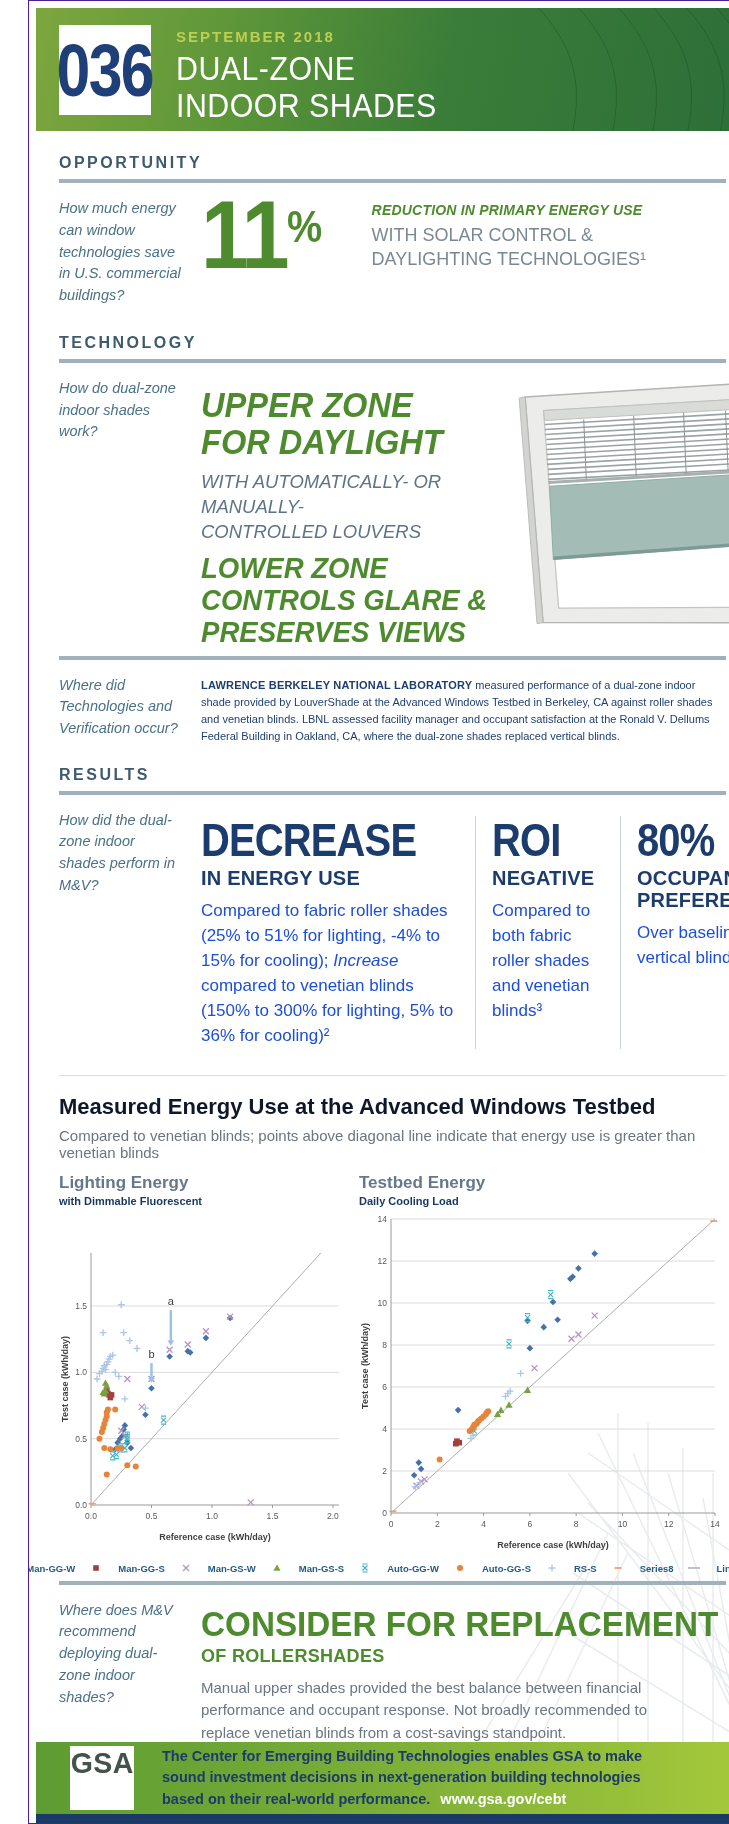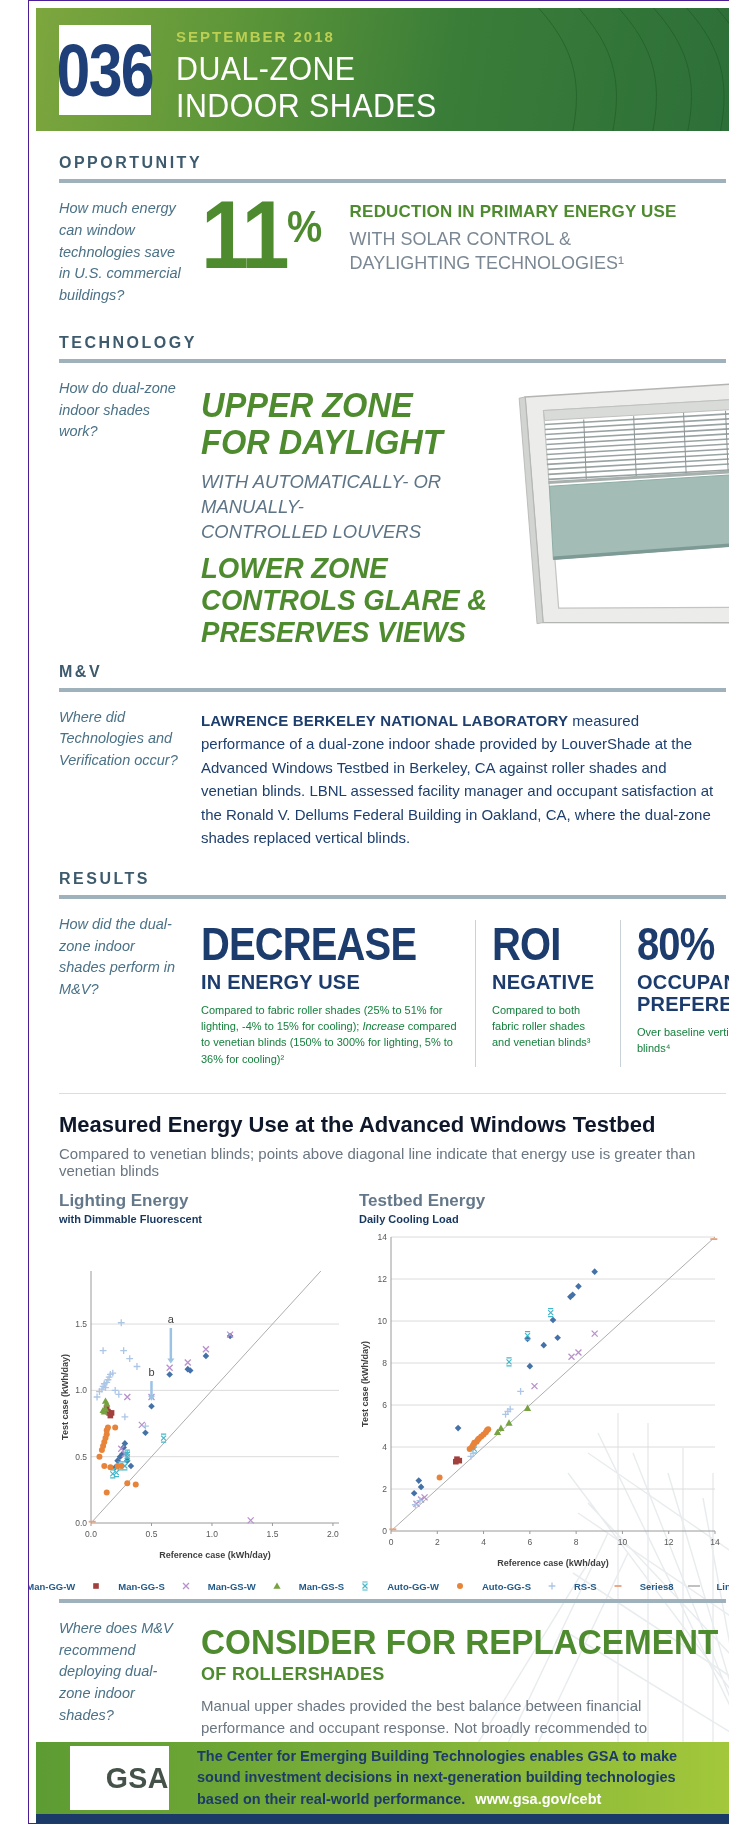--- a/index.html
+++ b/index.html
@@ -20,45 +20,45 @@
   main{position:absolute;left:30px;right:30px;top:130px;z-index:2;}
   .sec-h{font-size:16px;font-weight:bold;color:#3d5b6d;letter-spacing:2.5px;margin-top:23px;}
   .rule{height:4px;background:#9fb1bb;margin-top:7px;}
   .row{display:flex;margin-top:15px;}
   .q{flex:none;width:124px;font-style:italic;font-size:14.5px;line-height:1.5;color:#4a7186;}
   .content{flex:1;margin-left:18px;}
   .green{color:#4e8b2e;}
   .navy{color:#1c3c6d;}
   .graytxt{color:#6a7681;}
   
-  .stat-row{display:flex;align-items:flex-start;}
+  .stat-row{display:flex;align-items:flex-start;gap:22px;}
   .stat-num{font-size:96px;font-weight:bold;line-height:.78;letter-spacing:-3px;transform:scaleX(.9);transform-origin:0 0;}
   .stat-pct{font-size:44px;vertical-align:26px;letter-spacing:0;}
   .stat-text{margin-left:14px;padding-top:4px;}
-  .stat-headline{font-size:17px;font-weight:bold;letter-spacing:.2px;}
+  .stat-headline{font-size:14px;font-weight:bold;letter-spacing:.2px;font-style:italic;}
   .stat-sub{font-size:18px;color:#7b8893;margin-top:6px;line-height:1.33;}
   
   .tech-wrap{display:flex;}
   .tech-txt{flex:1;font-style:italic;}
   .big-green-1{font-size:35px;font-weight:bold;line-height:1.06;transform:scaleX(.93);transform-origin:0 0;white-space:nowrap;}
   .tech-sub{font-size:18.5px;color:#5d7486;line-height:1.35;margin:10px 0 8px;}
   .big-green-2{font-size:29px;font-weight:bold;line-height:1.1;transform:scaleX(.95);transform-origin:0 0;white-space:nowrap;}
   .window-fig{flex:none;width:268px;height:252px;margin-left:4px;margin-top:2px;}
   
-  .mv-p{font-size:15px;line-height:1.57;color:#1e3f6e;}
+  .mv-p{font-size:11px;line-height:1.57;color:#1e3f6e;}
   .mv-p b{letter-spacing:.2px;}
   
   .res-row{display:flex;margin-top:18px;}
   .res-c{padding:0 16px;}
   .res-c1{flex:none;width:258px;padding-left:0;}
   .res-c2{flex:none;width:112px;border-left:1px solid #c9d2d8;}
   .res-c3{flex:1;border-left:1px solid #c9d2d8;}
   .res-big{font-size:47px;font-weight:bold;line-height:1;transform:scaleX(.85);transform-origin:0 0;white-space:nowrap;letter-spacing:-1px;}
   .res-sub{font-size:20px;font-weight:bold;line-height:1.1;margin-top:4px;letter-spacing:.2px;}
-  .res-body{font-size:11px;line-height:1.48;margin-top:9px;color:#15803d;}
+  .res-body{font-size:17px;line-height:1.48;margin-top:9px;color:#1d4ed8;}
   
   .hr-light{height:1px;background:#d9dee1;margin-top:26px;}
   .cs-title{font-size:22px;font-weight:bold;color:#0f172a;margin-top:18px;}
   .cs-sub{font-size:15px;color:#6a7681;margin-top:7px;}
   .charts{display:flex;margin-top:12px;}
   .chart{position:relative;}
   .chart-l{width:292px;}
   .chart-r{flex:1;margin-left:8px;}
   .ct{font-size:17px;color:#64788a;font-weight:bold;}
   .cst{font-size:11px;color:#17375e;font-weight:bold;margin-top:2px;}
@@ -69,21 +69,21 @@
   .legend-item svg{margin-right:3px;}
   
   .dep-big{font-size:35px;font-weight:bold;line-height:1;transform:scaleX(.95);transform-origin:0 0;white-space:nowrap;}
   .dep-sub{font-size:18px;font-weight:bold;margin-top:5px;letter-spacing:.3px;}
   .dep-body{font-size:15px;line-height:1.5;margin-top:10px;max-width:470px;}
   
   .footer{position:absolute;left:7px;right:7px;bottom:9px;height:72px;
           background:linear-gradient(90deg,#5d9c33 0%,#79ad37 45%,#a5c93b 100%);
           display:flex;align-items:center;z-index:3;}
   .gsa-box{flex:none;width:64px;height:64px;background:#fff;margin-left:34px;
-           display:flex;align-items:center;justify-content:center;padding-left:35px;}
+           display:flex;align-items:flex-start;justify-content:center;}
   .gsa-logo{font-size:30px;font-weight:bold;color:#44524a;letter-spacing:.5px;transform:scaleX(.95);}
   .footer-text{margin-left:28px;font-size:14.5px;font-weight:bold;color:#1d3a6a;line-height:1.45;max-width:520px;}
   .footer-link{color:#ffffff;margin-left:6px;}
   .bottom-strip{position:absolute;left:7px;right:7px;bottom:0;height:9px;background:#1c3a67;z-index:3;}
   
   .wm{position:absolute;right:8px;bottom:80px;z-index:1;opacity:.8;}
 </style>
 </head>
 <body>
 
@@ -192,21 +192,20 @@
 
             <polygon points="44,104 235,97 236,168 46,177" fill="#a3bdb6" stroke="#8fada6" stroke-width="1"></polygon>
             <line x1="46" y1="176" x2="236" y2="167" stroke="#7d9b94" stroke-width="3.5"></line>
 
             <polygon points="22,14 34,240 28,241 16,15" fill="#d2d4d1" stroke="#b3b5b2" stroke-width="0.8"></polygon>
           </g>
         </svg>
       </div>
     </div>
 
-    <div class="sec-h" style="margin-top:14px">M&amp;V</div>
     <div class="rule"></div>
     <div class="row">
       <div class="q">Where did Technologies and Verification occur?</div>
       <div class="content">
         <p class="mv-p" style="margin:2px 0 0"><b>LAWRENCE BERKELEY NATIONAL LABORATORY</b><span> measured performance of a dual-zone indoor shade provided by LouverShade at the Advanced Windows Testbed in Berkeley, CA against roller shades and venetian blinds. LBNL assessed facility manager and occupant satisfaction at the Ronald V. Dellums Federal Building in Oakland, CA, where the dual-zone shades replaced vertical blinds.</span></p>
       </div>
     </div>
 
     <div class="sec-h" style="margin-top:20px">RESULTS</div>
     <div class="rule"></div>

